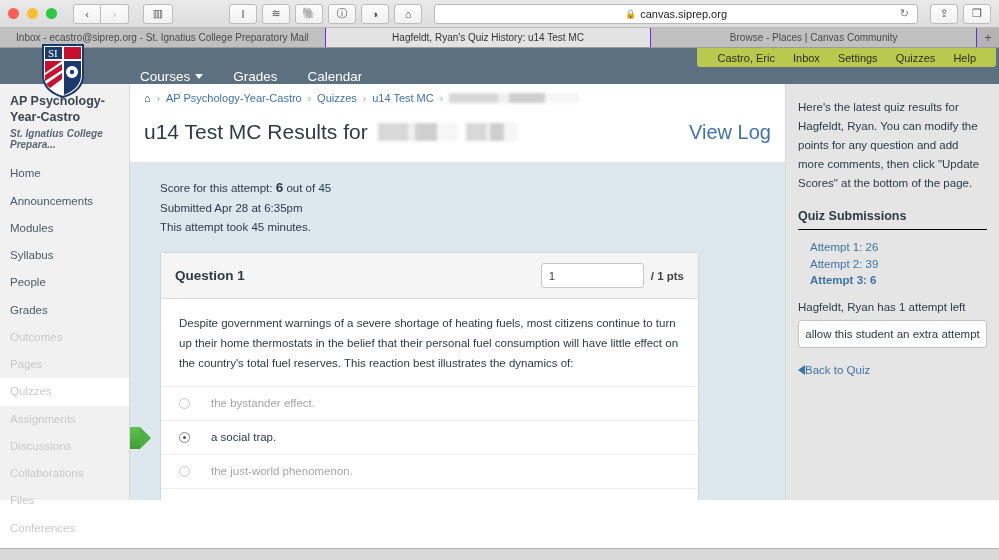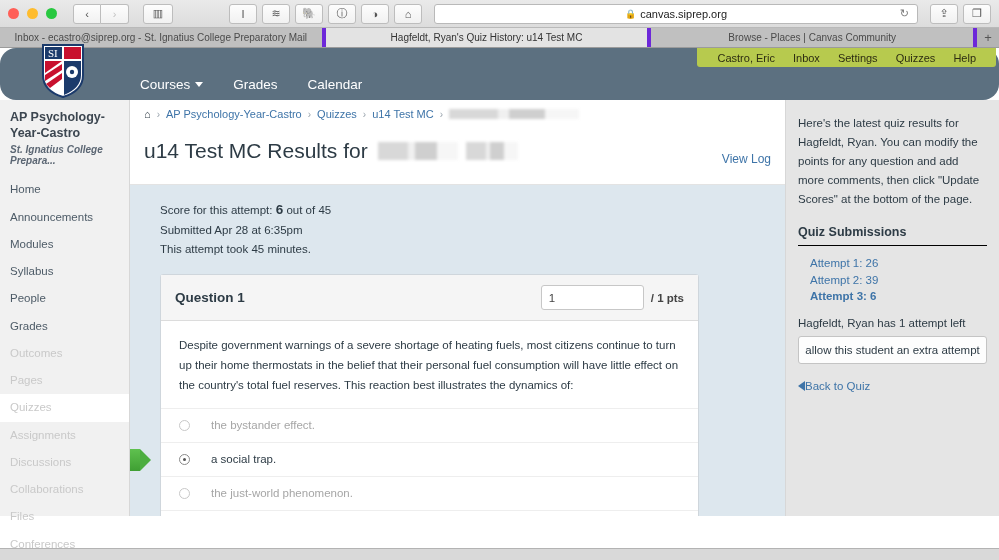--- a/index.html
+++ b/index.html
@@ -64,39 +64,38 @@
   .tabbar {
     height: 20px;
     background: #b4b4b4;
     display: flex;
     border-bottom: 1px solid #9b9b9b;
   }
   .tab {
     flex: 1;
     display: flex; align-items: center; justify-content: center;
     font-size: 10px; color: #4a4a4a;
-    border-right: 4px solid #6d28d9;
+    border-right: 1px solid #6d28d9;
     background: #c0c0c0;
     overflow: hidden; white-space: nowrap;
   }
   .tab.active { background: #e3e3e3; color: #333; }
   .tab-plus {
     width: 22px; display: flex; align-items: center; justify-content: center;
     font-size: 13px; color: #555; background: #b4b4b4;
   }
 
   
   .app { position: relative; width: 999px; height: 512px; background: #fff; }
 
   .topnav {
-    height: 52px;
+    height: 36px;
     background: #5c7080;
     display: flex; align-items: center;
     position: relative;
-    border-radius: 16px;
   }
   .crest {
     position: absolute; left: 42px; top: -4px;
     width: 42px; height: 54px;
   }
   .topnav-links {
     display: flex; align-items: center; gap: 30px;
     margin-left: 140px;
     font-size: 13.5px; color: #fff;
   }
@@ -173,21 +172,21 @@
     display: flex; align-items: center; justify-content: space-between;
     padding: 10px 0 18px 0;
     border-bottom: 1px solid #e3e3e3;
     margin: 0 -14px;
     padding-left: 14px; padding-right: 14px;
   }
   .page-title {
     font-size: 21px; color: #2d3b45; font-weight: normal;
     display: flex; align-items: center;
   }
-  .view-log { font-size: 12px; color: #3e74a8; margin-top: 16px; }
+  .view-log { font-size: 20px; color: #3e74a8; }
 
   .content-area { padding: 14px 18px 0 30px; }
   .score-lines { font-size: 11.5px; color: #2d3b45; line-height: 1.63; }
   .score-lines b { font-size: 13.5px; font-weight: bold; }
 
   .question-card {
     margin-top: 16px;
     background: #fff;
     border: 1px solid #cfd6dc;
     border-radius: 3px;

